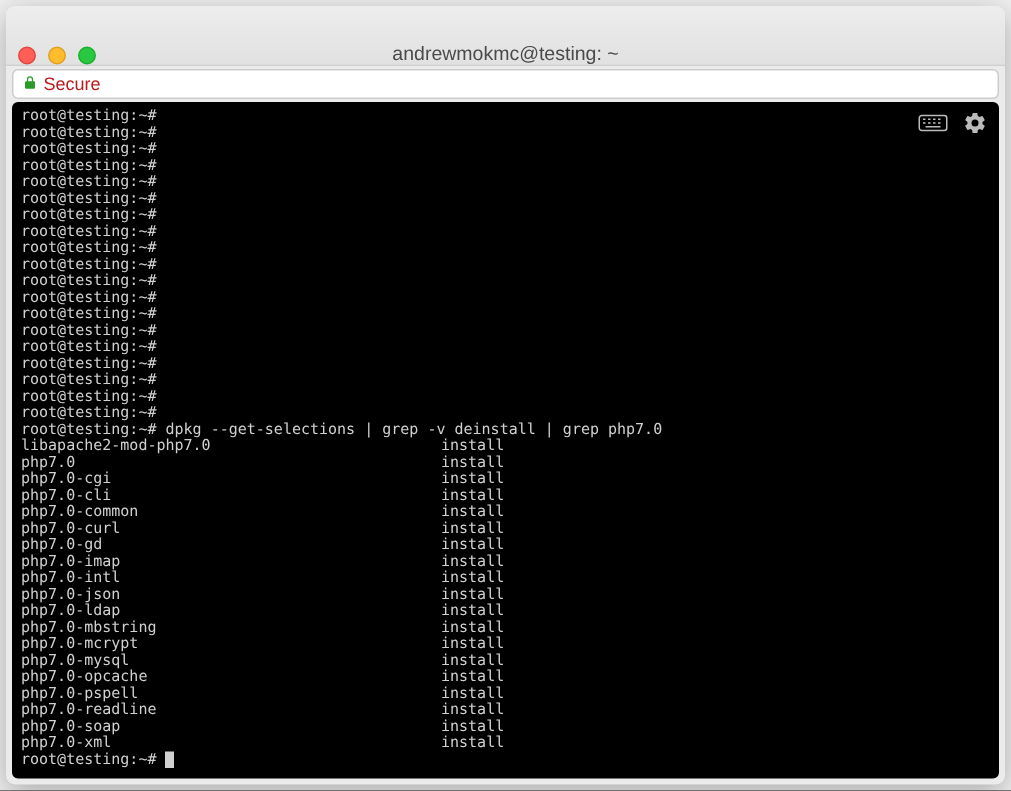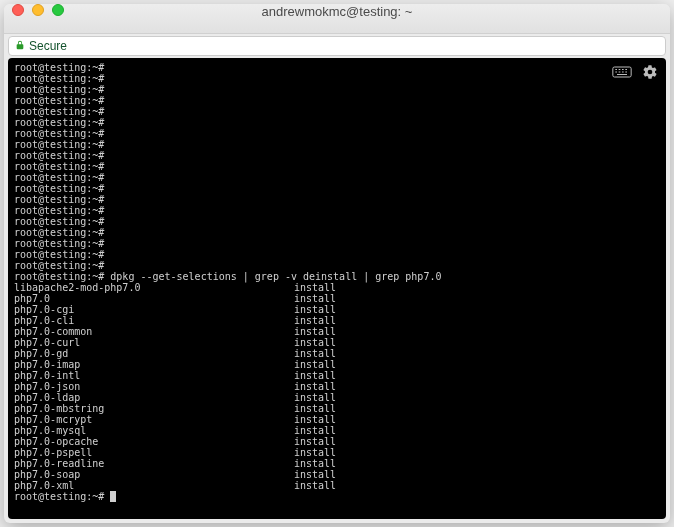--- a/index.html
+++ b/index.html
@@ -17,25 +17,25 @@
       width: 666px;
       height: 519px;
       background: #ebebeb;
       border-radius: 6px;
       box-shadow: 0 5px 20px rgba(0,0,0,0.3);
       overflow: hidden;
       display: flex;
       flex-direction: column;
     }
     .titlebar {
-      height: 30px;
+      height: 40px;
       background: linear-gradient(#ededed, #e1e1e1);
       border-bottom: 1px solid #d0d0d0;
       display: flex;
-      align-items: flex-start;
+      align-items: flex-end;
       position: relative;
     }
     .traffic-lights {
       display: flex;
       gap: 8px;
       padding-left: 8px;
     }
     .tl {
       width: 12px;
       height: 12px;
@@ -62,21 +62,21 @@
       align-items: center;
       padding: 0 6px;
       font-size: 12px;
       color: #555;
     }
     .lock-icon {
       color: #2a9a2a;
       margin-right: 4px;
       font-size: 11px;
     }
-    .secure-label { color: #14532d; font-weight: 500; }
+    .secure-label { color: #b91c1c; font-weight: 500; }
     .terminal {
       flex: 1;
       background: #000;
       border-radius: 4px;
       margin: 0 4px 4px 4px;
       position: relative;
       overflow: hidden;
       padding: 4px 6px;
     }
     .term-header-icons {

